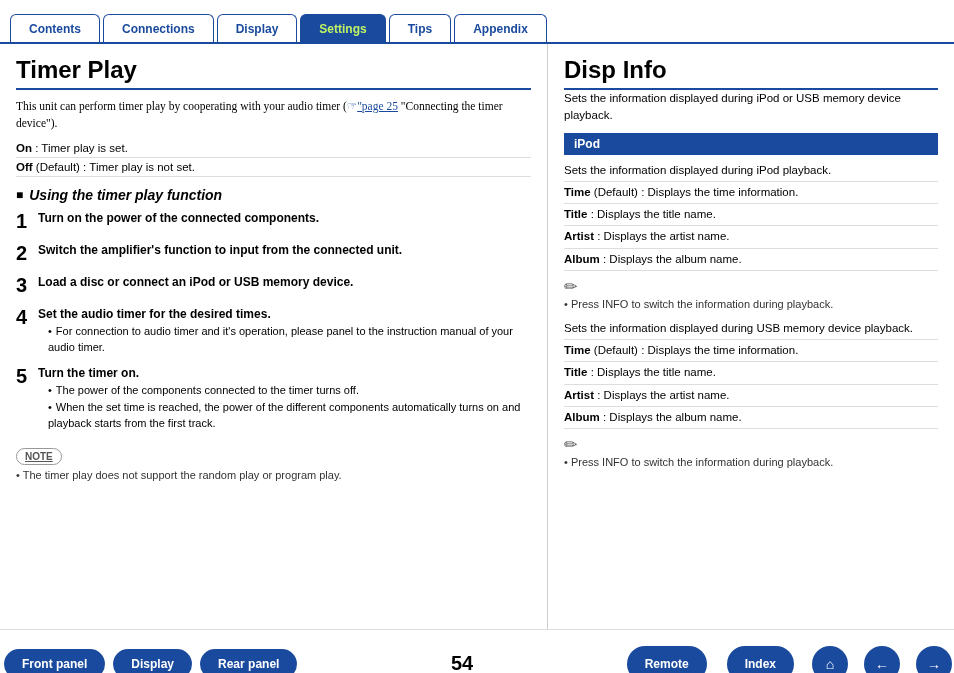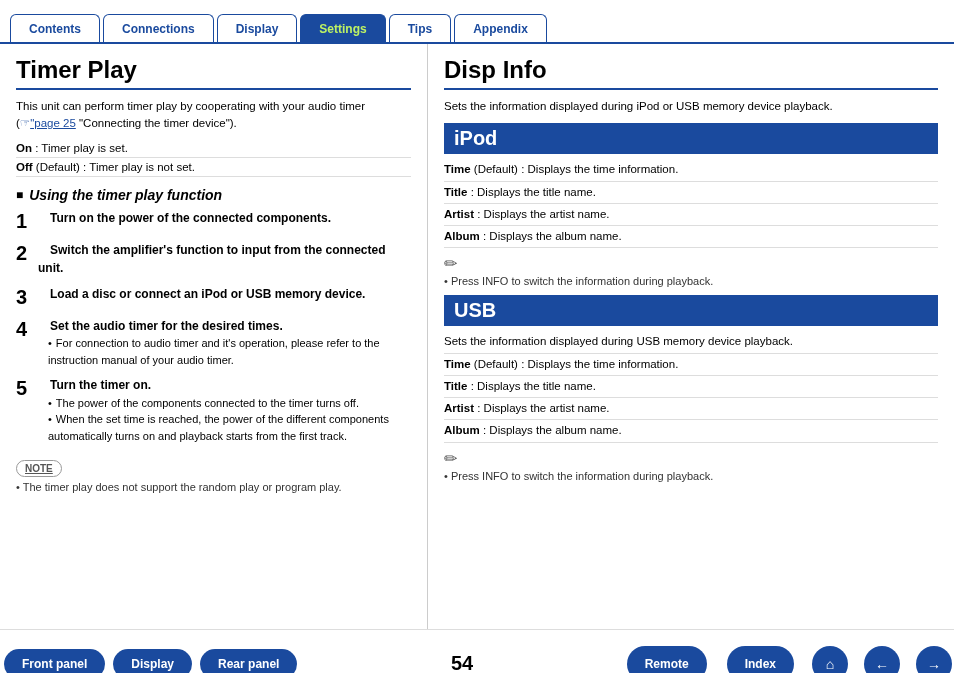--- a/index.html
+++ b/index.html
@@ -44,21 +44,21 @@
 
     
     .content-area {
       display: flex;
       height: calc(673px - 38px - 50px);
       padding: 0;
     }
 
     
     .left-panel {
-      width: 428px;
+      width: 548px;
       padding: 12px 16px;
       border-right: 1px solid #ccc;
       overflow-y: auto;
     }
 
     
     .right-panel {
       flex: 1;
       padding: 12px 16px;
       overflow-y: auto;
@@ -70,20 +70,21 @@
       color: #000;
       margin-bottom: 8px;
       border-bottom: 2px solid #1a4a9e;
       padding-bottom: 4px;
     }
 
     .intro-text {
       font-size: 11.5px;
       line-height: 1.5;
       margin-bottom: 6px;
+      font-family: Liberation Serif, serif;
     }
 
     .setting-row {
       padding: 3px 0;
       font-size: 11.5px;
       border-bottom: 1px solid #ddd;
     }
     .setting-row:last-of-type { border-bottom: 1px solid #ddd; }
 
     .subsection-title {
@@ -119,21 +120,20 @@
       color: #000;
     }
     .step-content {
       flex: 1;
       font-size: 11.5px;
       line-height: 1.5;
     }
     .step-content .main-text {
       font-weight: bold;
       font-size: 12px;
-      margin-left: 12px;
     }
     .step-content .sub-bullet {
       display: block;
       padding-left: 10px;
       font-size: 11px;
     }
     .step-content .sub-bullet::before {
       content: "•";
       margin-right: 4px;
     }
@@ -155,32 +155,31 @@
     }
     .note-text::before { content: "• "; }
 
     
     .disp-info-title {
       font-size: 24px;
       font-weight: bold;
       color: #000;
       border-bottom: 2px solid #1a4a9e;
       padding-bottom: 4px;
-      margin-bottom: 8px;
     }
     .disp-intro {
       font-size: 11.5px;
       line-height: 1.5;
       margin-bottom: 8px;
     }
 
     .section-header {
       background: #1a4a9e;
       color: #fff;
-      font-size: 20px;
+      font-size: 12px;
       font-weight: bold;
       padding: 4px 10px;
       margin-bottom: 5px;
     }
 
     .info-row {
       font-size: 11.5px;
       padding: 2px 0;
       border-bottom: 1px solid #ddd;
       line-height: 1.5;
@@ -289,21 +288,21 @@
       <div class="step-item">
         <span class="step-number">3</span>
         <div class="step-content">
           <span class="main-text">Load a disc or connect an iPod or USB memory device.</span>
         </div>
       </div>
       <div class="step-item">
         <span class="step-number">4</span>
         <div class="step-content">
           <span class="main-text">Set the audio timer for the desired times.</span>
-          <span class="sub-bullet">For connection to audio timer and it's operation, please refer to the instruction manual of your audio timer.</span>
+          <span class="sub-bullet">For connection to audio timer and it's operation, please panel to the instruction manual of your audio timer.</span>
         </div>
       </div>
       <div class="step-item">
         <span class="step-number">5</span>
         <div class="step-content">
           <span class="main-text">Turn the timer on.</span>
           <span class="sub-bullet">The power of the components connected to the timer turns off.</span>
           <span class="sub-bullet">When the set time is reached, the power of the different components automatically turns on and playback starts from the first track.</span>
         </div>
       </div>
@@ -313,28 +312,28 @@
       <span class="note-box">NOTE</span>
       <p class="note-text">The timer play does not support the random play or program play.</p>
     </div>
   </div>
 
   <div class="right-panel">
     <h1 class="disp-info-title">Disp Info</h1>
     <p class="disp-intro">Sets the information displayed during iPod or USB memory device playback.</p>
 
     <div class="section-header">iPod</div>
+    <p class="info-row">Sets the information displayed during iPod playback.</p>
     <div class="info-row"><strong>Time</strong> (Default) : Displays the time information.</div>
     <div class="info-row"><strong>Title</strong> : Displays the title name.</div>
     <div class="info-row"><strong>Artist</strong> : Displays the artist name.</div>
     <div class="info-row"><strong>Album</strong> : Displays the album name.</div>
     <div class="note-icon">✏</div>
     <p class="note-small">Press INFO to switch the information during playback.</p>
 
-    <div class="section-header">USB</div>
     <p class="info-row">Sets the information displayed during USB memory device playback.</p>
     <div class="info-row"><strong>Time</strong> (Default) : Displays the time information.</div>
     <div class="info-row"><strong>Title</strong> : Displays the title name.</div>
     <div class="info-row"><strong>Artist</strong> : Displays the artist name.</div>
     <div class="info-row"><strong>Album</strong> : Displays the album name.</div>
     <div class="note-icon">✏</div>
     <p class="note-small">Press INFO to switch the information during playback.</p>
   </div>
 </div>
 

